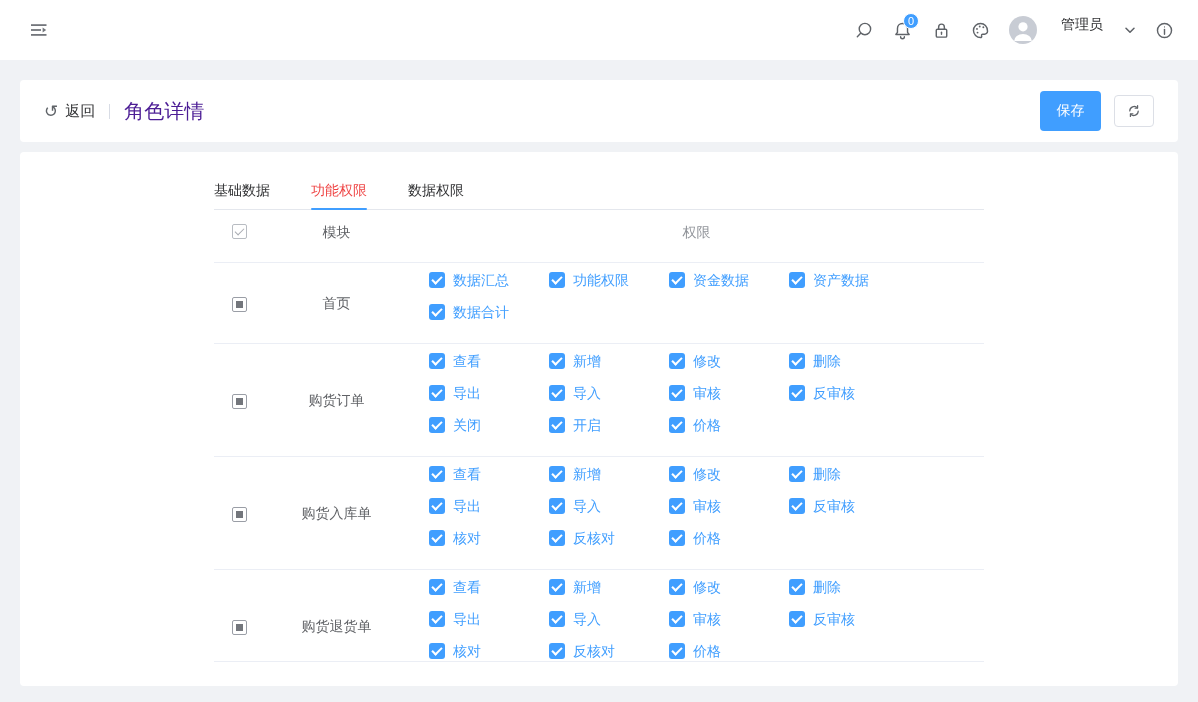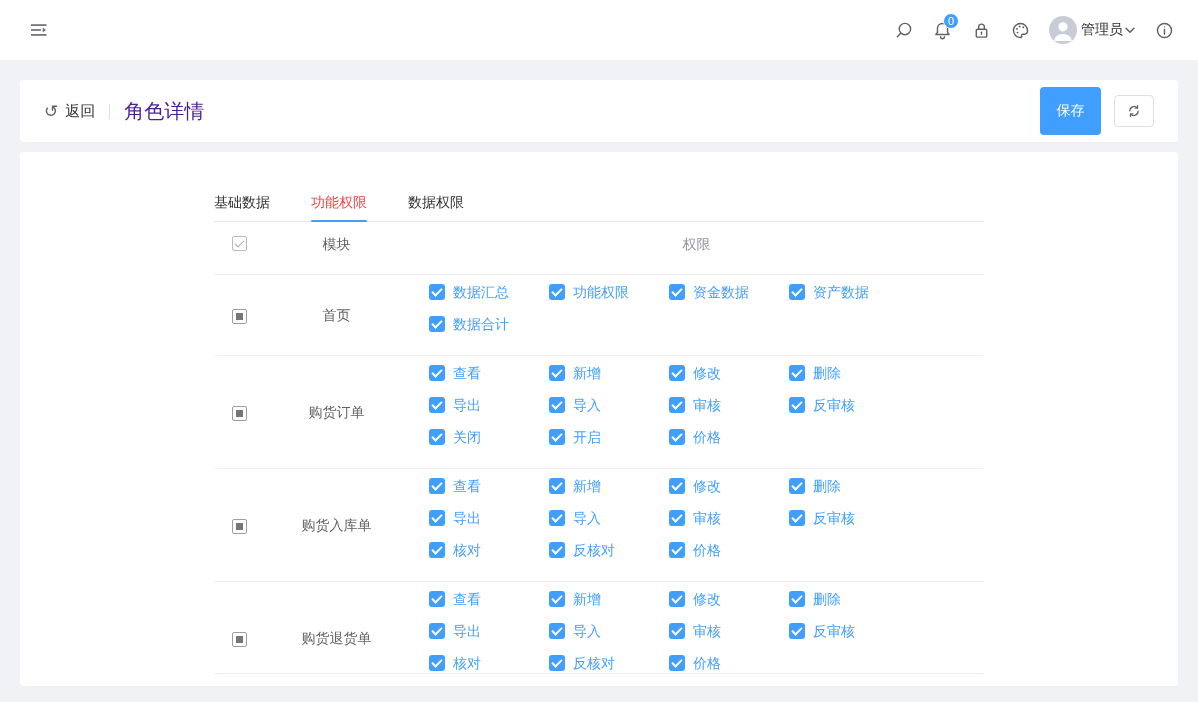--- a/index.html
+++ b/index.html
@@ -19,21 +19,21 @@
   .menu-toggle { width:18px; height:18px; cursor:pointer; display:flex; align-items:center; }
   .topbar-right { display:flex; align-items:center; gap:19px; }
   .tb-icon { width:20px; height:20px; display:flex; align-items:center; justify-content:center; cursor:pointer; position:relative; }
   .badge {
     position:absolute; top:-7px; left:11px;
     min-width:16px; height:16px; padding:0 4px;
     background:#409EFF; color:#fff; font-size:11px; line-height:14px;
     border:1px solid #fff; border-radius:9px;
     display:flex; align-items:center; justify-content:center;
   }
-  .user { display:flex; align-items:center; gap:4px; cursor:pointer; }
+  .user { display:flex; gap:24px; cursor:pointer; }
   .avatar {
     width:28px; height:28px; border-radius:50%; background:#c8ccd4;
     overflow:hidden; display:flex; align-items:center; justify-content:center; flex:none;
   }
   .username { color:#303133; font-size:14px; }
   .chev { display:flex; align-items:center; margin-left:-2px; }
 
   
   .toolbar-card {
     margin:20px 20px 10px; height:62px; background:#fff; border-radius:4px;
@@ -43,35 +43,35 @@
   .back-btn {
     display:flex; align-items:center; gap:7px; background:none; border:none;
     font-size:15px; color:#303133; cursor:pointer;
     font-family:inherit;
   }
   .undo-glyph { font-size:17px; color:#5f6368; line-height:1; }
   .vdiv { width:1px; height:15px; background:#d8dce5; margin:0 14px; }
   .page-title { font-size:20px; color:#4c1d95; }
   .tl-right { display:flex; align-items:center; gap:13px; }
   .save-btn {
-    width:61px; height:48px; background:#409EFF; color:#fff; border:none;
+    width:61px; height:40px; background:#409EFF; color:#fff; border:none;
     border-radius:4px; font-size:14px; cursor:pointer; font-family:inherit;
   }
   .refresh-btn {
     width:40px; height:32px; background:#fff; border:1px solid #dcdfe6;
     border-radius:4px; cursor:pointer;
     display:flex; align-items:center; justify-content:center;
   }
 
   
   .main-card {
     margin:0 20px; height:534px; background:#fff; border-radius:4px;
     padding-top:20px; overflow:hidden;
   }
-  .content { width:770px; margin:12px auto; }
+  .content { width:770px; margin:0 auto; }
 
   .tabs { display:flex; height:38px; border-bottom:1px solid #e4e7ed; }
   .tab {
     margin-right:41px; display:flex; align-items:center;
     font-size:14px; color:#303133; cursor:pointer; position:relative;
   }
   .tab.active { color:#ef4444;font-family:Liberation Serif, serif; }
   .tab.active::after {
     content:""; position:absolute; left:0; right:0; bottom:-1px;
     height:2px; background:#409EFF; border-radius:1px;

